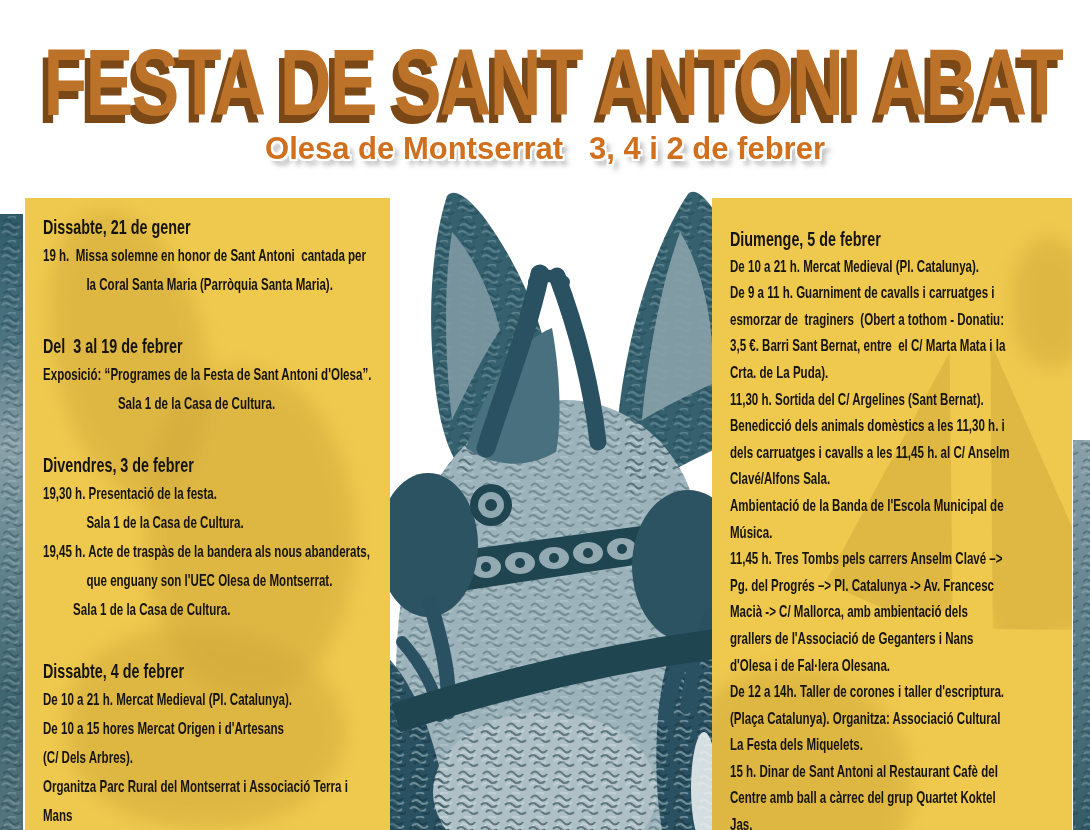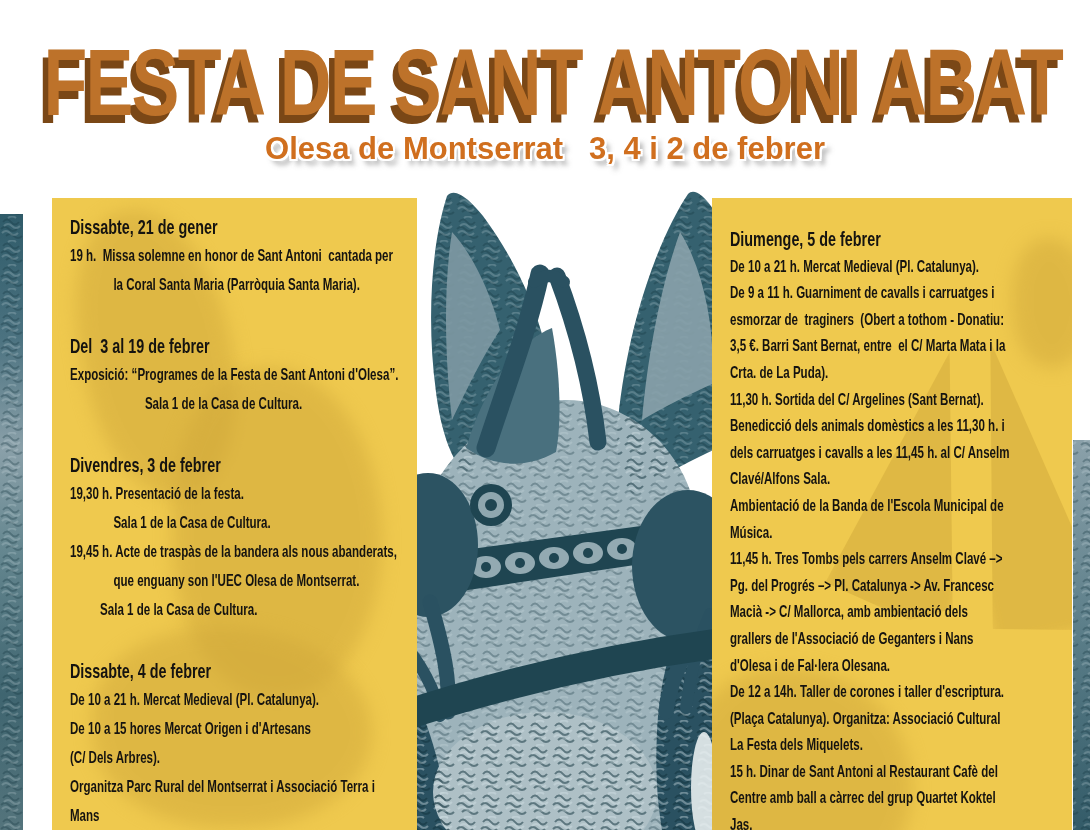--- a/index.html
+++ b/index.html
@@ -23,21 +23,21 @@
     text-shadow:
       -2px 0 0 #fff,2px 0 0 #fff,0 -2px 0 #fff,0 2px 0 #fff,
       -2px -2px 0 #fff,2px 2px 0 #fff,-2px 2px 0 #fff,2px -2px 0 #fff,
       5px 6px 5px rgba(110,110,110,.55);
   }
   
   .panel{
     position:absolute;top:198px;height:632px;z-index:2;overflow:hidden;
     background:var(--panel,#efc94e);color:var(--text,#151310);
   }
-  .panel.left{left:25px;width:365px;margin-left:27px;}
+  .panel.left{left:25px;width:365px;}
   .panel.right{left:712px;width:360px;}
   .panel-text{position:relative;z-index:1;}
   .panel.left .panel-text{padding:14px 0 0 18px;}
   .panel.right .panel-text{padding:28px 0 0 18px;}
   .pline{
     font-weight:bold;font-size:16.5px;line-height:29px;white-space:pre;
     transform:scaleX(.70);transform-origin:0 50%;width:143%;
   }
   .panel.right .pline{line-height:26.6px;}
   .hdr{font-size:20.5px;}

